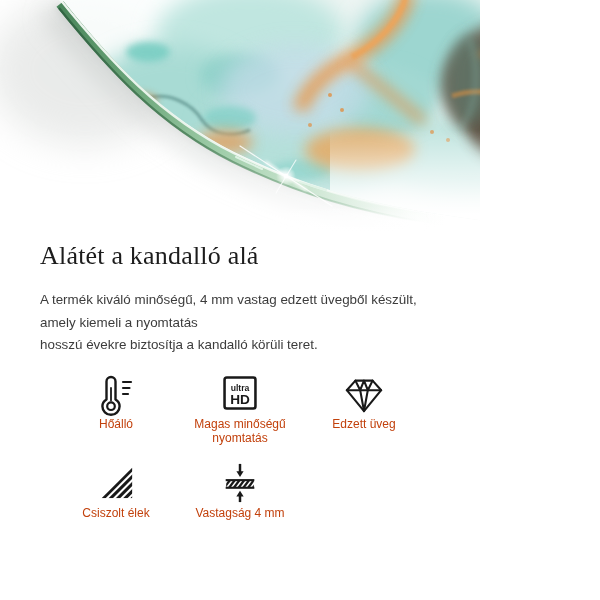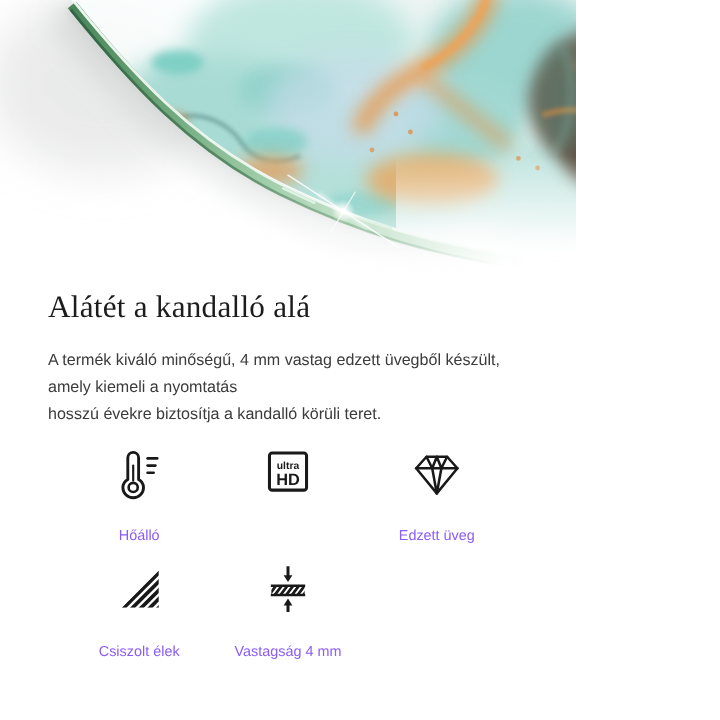--- a/index.html
+++ b/index.html
@@ -21,21 +21,21 @@
     display:block;
     font-size:13.4px;line-height:22.5px;color:#3c3c3c;
   }
   .features{
     margin:16px 14px 0 14px;
     display:grid;grid-template-columns:repeat(3,1fr);
     row-gap:17px;
   }
   .feature{display:flex;flex-direction:column;align-items:center;}
   .icon-box{height:44px;display:flex;align-items:flex-start;justify-content:center;}
-  .flabel{margin-top:22px;font-size:12px;line-height:14px;color:#8b5cf6;text-align:center;}
+  .flabel{margin-top:0;font-size:12px;line-height:14px;color:#c2410c;text-align:center;}
   .fsvg{display:block;}
 </style>
 </head>
 <body>
 
 <div class="page">
 
   <svg class="hero" viewBox="0 0 600 232" width="600" height="232" xmlns="http://www.w3.org/2000/svg">
     <defs>
       <path id="edgeCurve" d="M60,-2 C110,60 160,115 234,152 C301,185 362,202 431,213 C492,223 552,229 606,233"></path>
@@ -196,20 +196,21 @@
       </div>
 
       <div class="feature">
         <div class="icon-box">
           <svg class="fsvg" width="40" height="40" viewBox="0 0 44 44">
             <rect x="5" y="5" width="34" height="34" rx="2.5" fill="none" stroke="#191919" stroke-width="2.8"></rect>
             <text x="22" y="19.5" text-anchor="middle" font-family="Liberation Sans, sans-serif" font-size="9.5" font-weight="700" fill="#191919">ultra</text>
             <text x="22" y="34" text-anchor="middle" font-family="Liberation Sans, sans-serif" font-size="15" font-weight="700" fill="#191919">HD</text>
           </svg>
         </div>
+        <div class="flabel">Magas minőségű nyomtatás</div>
       </div>
 
 
       <div class="feature">
         <div class="icon-box">
           <svg class="fsvg" width="42" height="42" viewBox="0 0 44 44" fill="none" stroke="#191919" stroke-width="2.2" stroke-linecap="round" stroke-linejoin="round">
             <path d="M13,8 L31,8 L40,18 L22,40 L4,18 Z"></path>
             <path d="M4,18 L40,18"></path>
             <path d="M13,8 L18,18 L22,8 L26,18 L31,8"></path>
             <path d="M18,18 L22,40 L26,18"></path>

